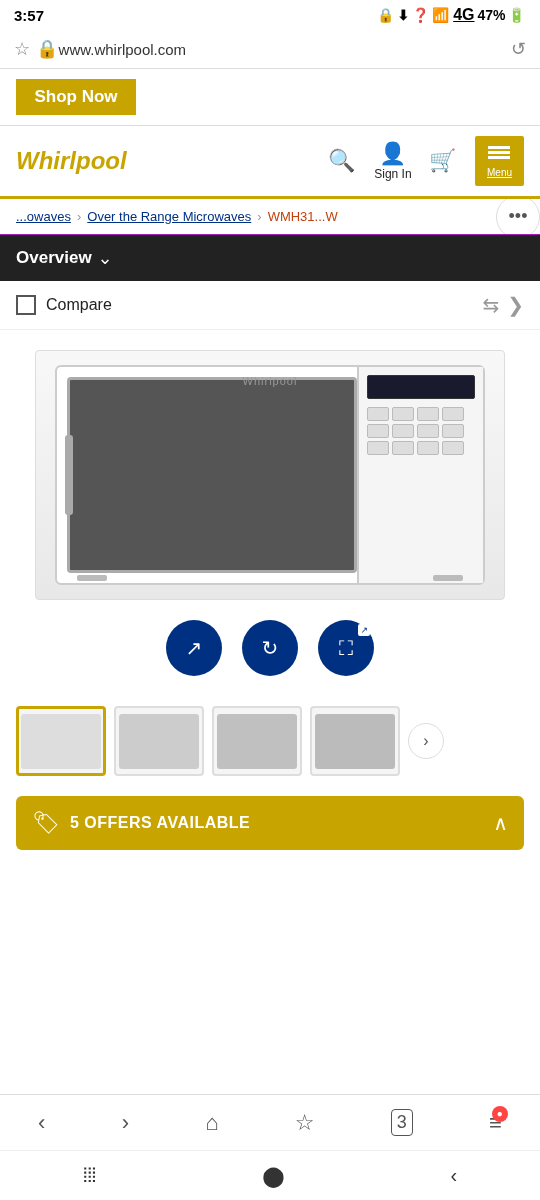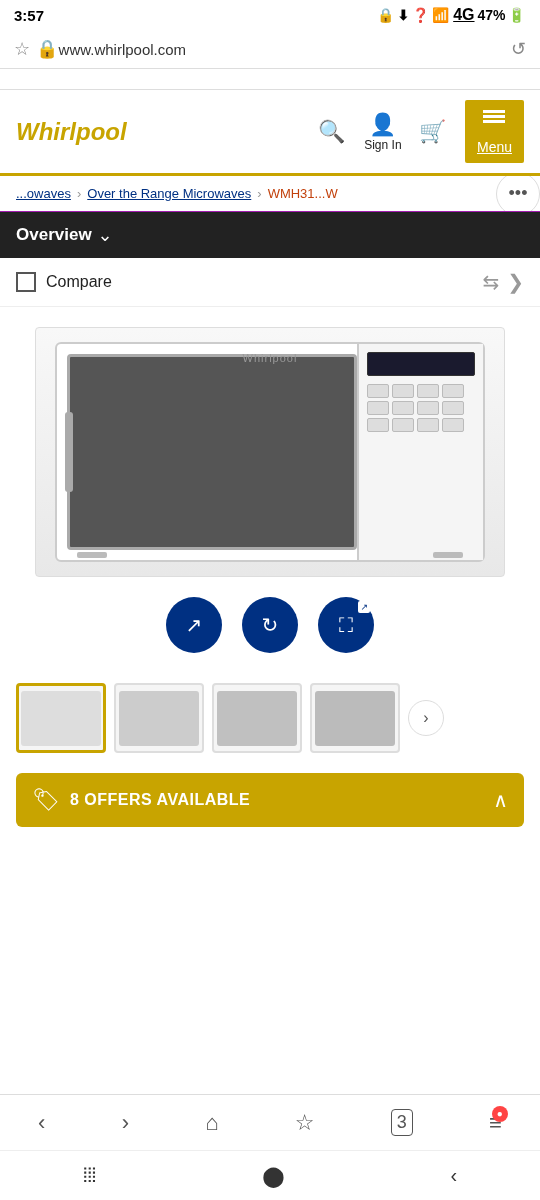--- a/index.html
+++ b/index.html
@@ -48,21 +48,21 @@
     .brand-logo { font-size: 24px; font-weight: 900; color: #003082; font-style: italic; }
     .brand-logo span { color: #c8a400; }
     .nav-icons { display: flex; align-items: center; gap: 18px; }
     .nav-icon-item { display: flex; flex-direction: column; align-items: center; color: #222; font-size: 12px; cursor: pointer; }
     .nav-icon-sym { font-size: 22px; }
     .menu-btn {
       background: #c8a400; color: #fff; border: none; padding: 8px 12px;
       display: flex; flex-direction: column; align-items: center; gap: 2px; cursor: pointer; border-radius: 2px;
     }
     .menu-lines span { display: block; width: 22px; height: 3px; background: #fff; margin: 2px 0; }
-    .menu-label { font-size: 14px; color: #fff; margin-top: 12px; text-decoration: underline; }
+    .menu-label { font-size: 10px; color: #fff; margin-top: 4px; text-decoration: underline; }
 
     
     .breadcrumb-bar {
       display: flex; align-items: center; padding: 10px 16px;
       background: #fff; font-size: 13px; color: #555; border-bottom: 1px solid #a21caf;
       overflow: hidden; position: relative;
     }
     .breadcrumb-item { white-space: nowrap; }
     .breadcrumb-item a { color: #003082; text-decoration: underline; }
     .breadcrumb-sep { margin: 0 6px; color: #999; }
@@ -235,20 +235,21 @@
 <div class="browser-bar">
   <div class="browser-left">
     <span class="browser-star">☆</span>
     <span class="browser-lock">🔒</span>
   </div>
   <span class="browser-url">www.whirlpool.com</span>
   <span class="browser-reload">↺</span>
 </div>
 
 <div class="promo-banner">
+  <button class="shop-now-btn">Shop Now</button>
 </div>
 
 <div class="nav-bar">
   <div class="brand-logo">
     <span>Whirlp</span><span style="color:#c8a400;">o</span><span>ol</span>
   </div>
   <div class="nav-icons">
     <div class="nav-icon-item">
       <span class="nav-icon-sym">🔍</span>
     </div>
@@ -361,21 +362,21 @@
     <div class="thumb-inner" style="background:#bbb;"></div>
   </div>
   <button class="thumb-next-btn">
     <span>›</span>
   </button>
 </div>
 
 <div class="offers-banner">
   <div class="offers-left">
     <span class="tag-icon">🏷</span>
-    <span class="offers-text">8 OFFERS AVAILABLE</span>
+    <span class="offers-text">5 OFFERS AVAILABLE</span>
   </div>
   <span class="offers-chevron">∧</span>
 </div>
 
 <div class="bottom-nav">
   <div class="bottom-nav-item">
     <span>‹</span>
   </div>
   <div class="bottom-nav-item">
     <span>›</span>

